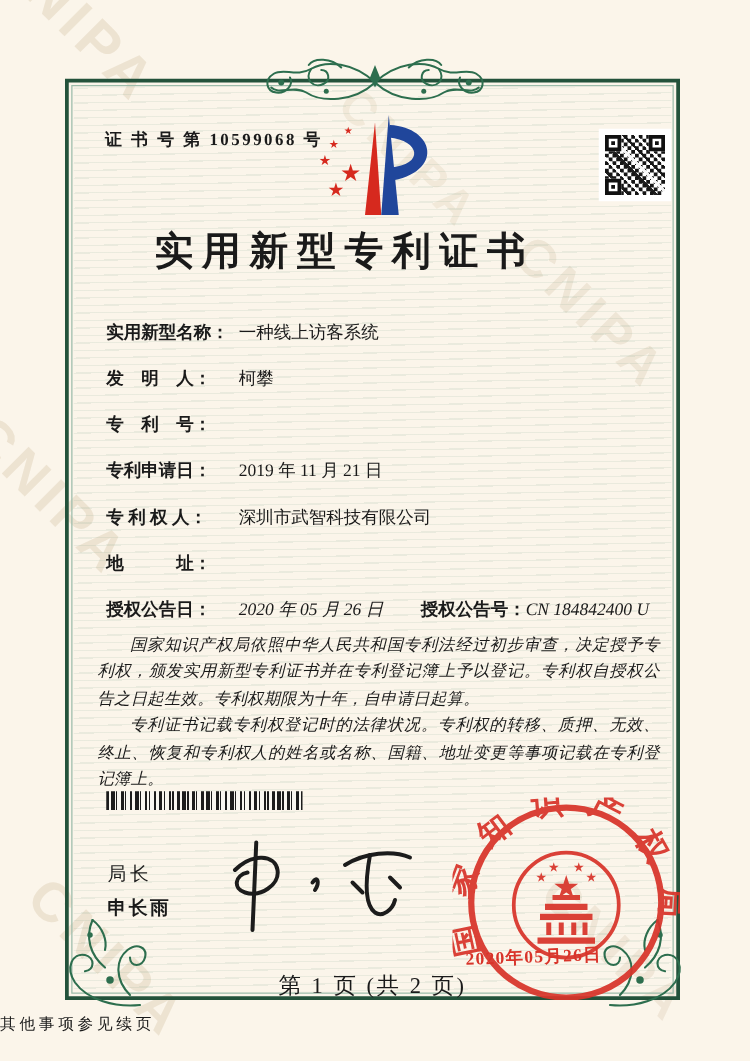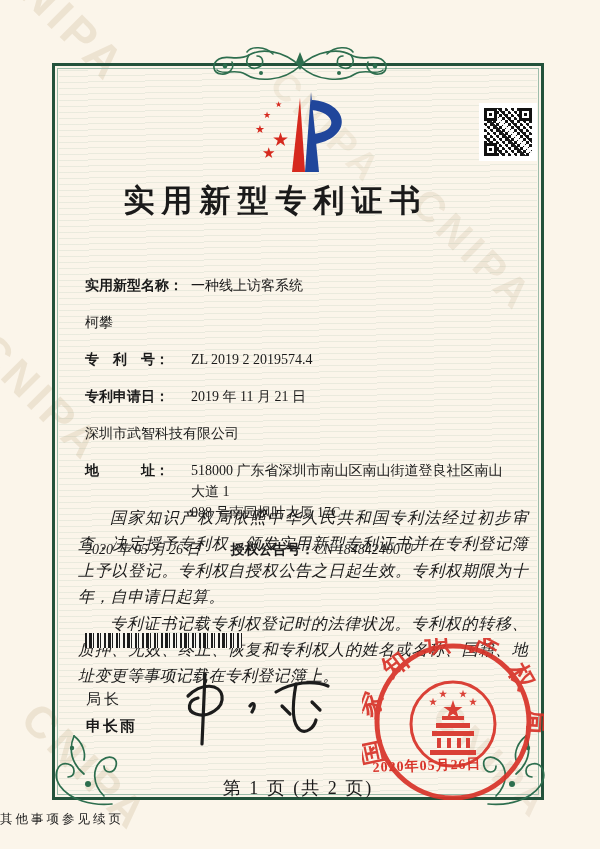--- a/index.html
+++ b/index.html
@@ -24,26 +24,26 @@
     background:repeating-conic-gradient(#151515 0% 25%,#fff 25% 50%) 0 0/6px 6px;}
   .qr-grid:after{content:"";position:absolute;inset:0;
     background:repeating-linear-gradient(45deg,transparent 0 5px,rgba(255,255,255,.95) 5px 7px,
       transparent 7px 13px,rgba(20,20,20,.95) 13px 15px);}
   .finder{position:absolute;width:13px;height:13px;border:3px solid #111;background:#fff;box-sizing:border-box;z-index:2;}
   .finder:after{content:"";position:absolute;inset:2px;background:#111;}
   .f-tl{left:0;top:0}.f-tr{right:0;top:0}.f-bl{left:0;bottom:0}
   .logo{left:250px;top:90px;width:122px;height:86px;}
   .logo .star{position:absolute;color:#d6291e;line-height:1;}
   .title{left:52px;top:180px;width:447px;text-align:center;font-size:31px;font-weight:700;letter-spacing:7px;}
-  .content{left:85px;top:256px;width:430px;font-size:14px;margin-top:19px;}
+  .content{left:85px;top:256px;width:430px;font-size:14px;}
   .row{display:flex;margin-bottom:16px;line-height:21px;}
   .row .lab{flex:0 0 106px;font-weight:600;white-space:nowrap;}
   .row .val{white-space:pre-line;}
   .grant .val{margin-right:30px;white-space:nowrap;font-style:italic;}
-  .paras{left:78px;top:505px;width:450px;font-size:16px;line-height:1.65;
+  .paras{left:78px;top:505px;width:450px;font-size:13px;line-height:1.65;
          font-style:italic;text-align:justify;letter-spacing:0.3px;}
   .paras p{margin:0;text-indent:2em;}
   .barcode{left:85px;top:633px;width:157px;height:15px;
     background:repeating-linear-gradient(90deg,
       #1c1c1c 0 2px,#f8f6f0 2px 4px,#1c1c1c 4px 7px,#f8f6f0 7px 8px,
       #1c1c1c 8px 9px,#f8f6f0 9px 12px,#1c1c1c 12px 14px,#f8f6f0 14px 15px,
       #1c1c1c 15px 16px,#f8f6f0 16px 19px);}
   .comm-title{left:86px;top:690px;font-size:15px;font-weight:400;letter-spacing:3px;
       font-family:"Liberation Sans","DejaVu Sans",sans-serif;}
   .comm-name{left:86px;top:717px;font-size:15px;font-weight:700;letter-spacing:2px;
@@ -109,20 +109,21 @@
     <g stroke="#2d6e4e" fill="none" stroke-width="1.7" stroke-linecap="round">
       <path d="M78,78 C58,80 36,74 26,60 C18,48 24,36 34,38 C42,40 42,50 34,51"></path>
       <path d="M70,70 C58,58 58,42 68,34 C76,28 84,32 82,40 C80,48 70,48 70,40"></path>
       <path d="M40,10 C34,24 38,38 50,48"></path>
       <path d="M40,10 C48,16 52,26 50,34"></path>
       <circle cx="54" cy="58" r="3" fill="#2d6e4e" stroke="none"></circle>
       <circle cx="38" cy="22" r="2.2" fill="#2d6e4e" stroke="none"></circle>
     </g>
   </svg>
 
+  <div class="z cert-no">证 书 号 第 10599068 号</div>
 
   <div class="z qr">
     <div class="qr-grid">
       <div class="finder f-tl"></div>
       <div class="finder f-tr"></div>
       <div class="finder f-bl"></div>
     </div>
   </div>
 
   <div class="z logo">
@@ -139,39 +140,39 @@
   </div>
 
   <div class="z title">实用新型专利证书</div>
 
   <div class="z content">
     <div class="row">
       <span class="lab">实用新型名称：</span>
       <span class="val">一种线上访客系统</span>
     </div>
     <div class="row">
+      <span class="lab">发　明　人：</span>
       <span class="val">柯攀</span>
     </div>
     <div class="row">
       <span class="lab">专　利　号：</span>
-      <span class="val">ZL 2019 2 2019574.4</span>
     </div>
     <div class="row">
       <span class="lab">专利申请日：</span>
       <span class="val">2019 年 11 月 21 日</span>
     </div>
     <div class="row">
+      <span class="lab">专 利 权 人：</span>
       <span class="val">深圳市武智科技有限公司</span>
     </div>
     <div class="row">
       <span class="lab">地　　　址：</span>
-      <span class="val">518000 广东省深圳市南山区南山街道登良社区南山大道 1
-088 号南园枫叶大厦 17C</span>
     </div>
     <div class="row grant">
+      <span class="lab">授权公告日：</span>
       <span class="val">2020 年 05 月 26 日</span>
       <span class="lab" style="flex:0 0 auto;text-align:right;">授权公告号：</span>
       <span class="val">CN 184842400 U</span>
     </div>
   </div>
 
   <div class="z paras">
     <p>国家知识产权局依照中华人民共和国专利法经过初步审查，决定授予专利权，颁发实用新型专利证书并在专利登记簿上予以登记。专利权自授权公告之日起生效。专利权期限为十年，自申请日起算。</p>
     <p>专利证书记载专利权登记时的法律状况。专利权的转移、质押、无效、终止、恢复和专利权人的姓名或名称、国籍、地址变更等事项记载在专利登记簿上。</p>
   </div>

